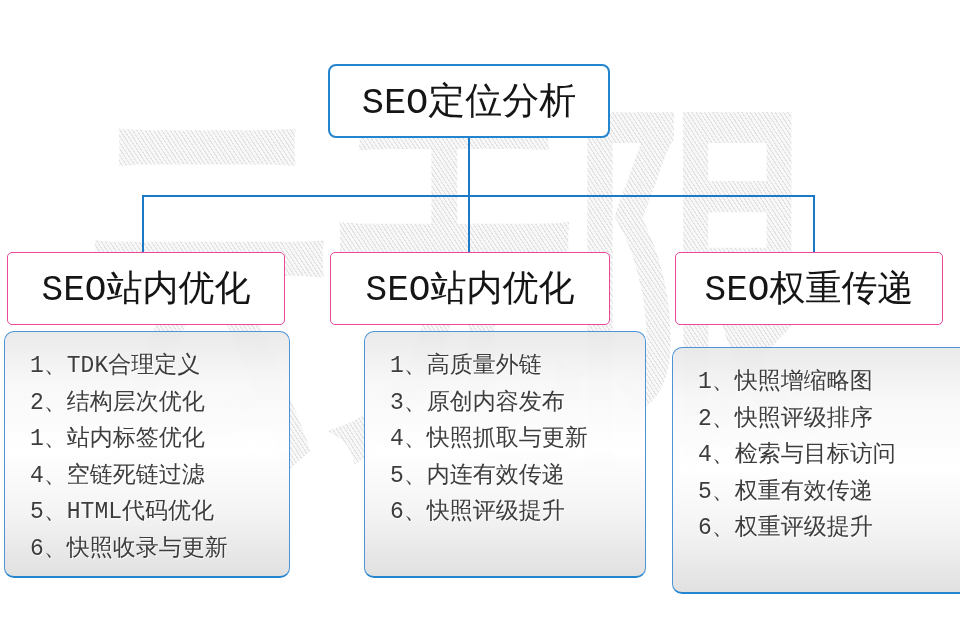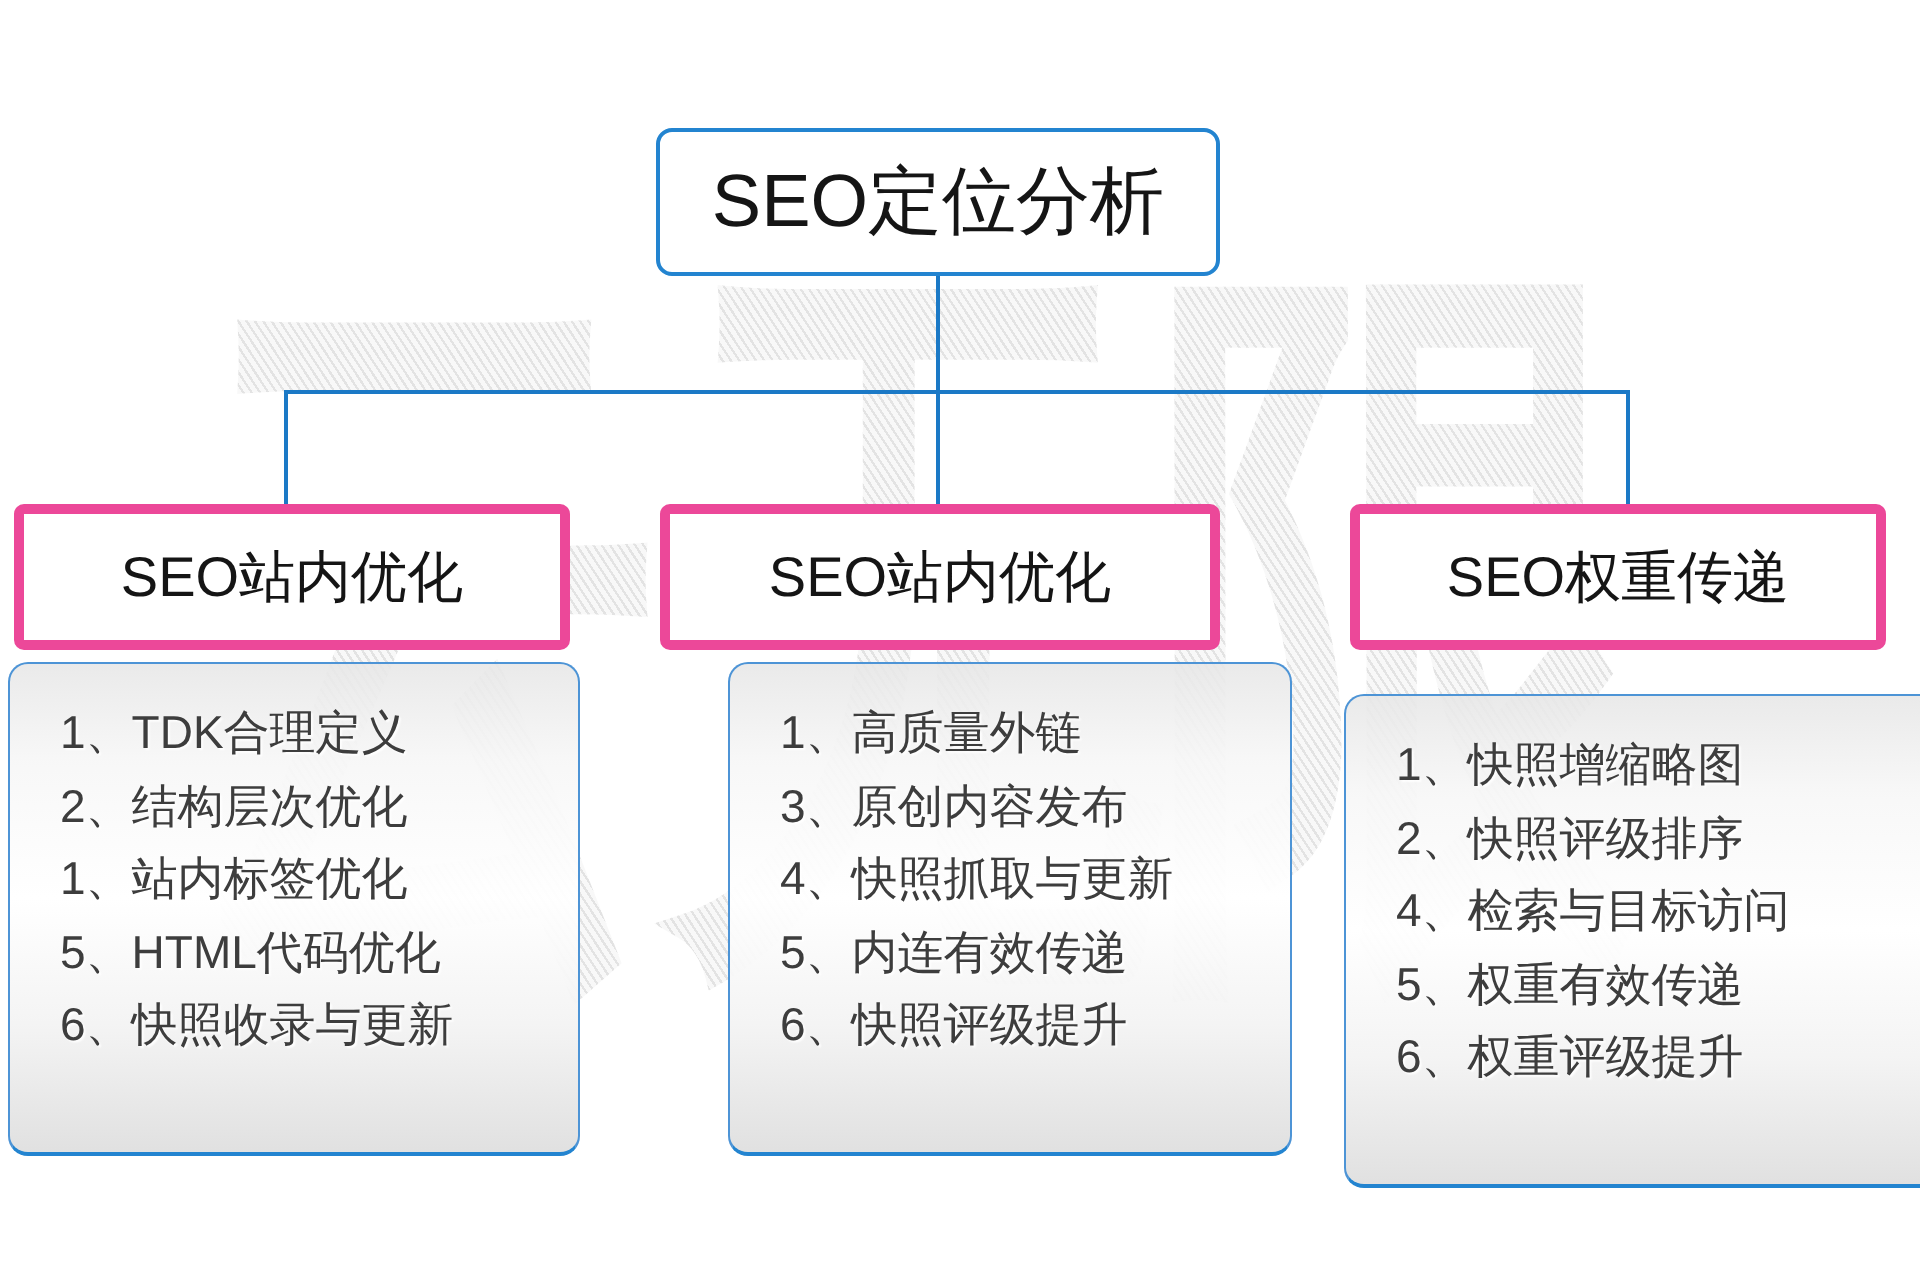--- a/index.html
+++ b/index.html
@@ -6,20 +6,21 @@
   html, body { background: #ffffff; }
   body {
     font-family: "Liberation Sans", "DejaVu Sans", sans-serif;
     width: 960px; height: 641px;
   }
   .canvas {
     position: relative;
     width: 960px; height: 641px;
     background: #ffffff;
     overflow: hidden;
+    font-family: Liberation Mono, monospace;
   }
 
   
   .watermark {
     position: absolute;
     left: 86px; top: 112px;
     z-index: 0;
     font-size: 382px;
     line-height: 400px;
     font-weight: 700;
@@ -63,23 +64,23 @@
     color: #151515;
     text-align: center;
   }
   .node.root {
     left: 328px; top: 64px; width: 282px; height: 74px;
     border: 2px solid #2384d0;
     border-radius: 8px;
     font-size: 37px;
   }
   .node.branch {
-    border: 5px solid #ec4899;
+    border: 1px solid #ec4899;
     border-radius: 5px;
-    font-size: 28px;
+    font-size: 36px;
   }
   .branch-onsite  { left: 7px;   top: 252px; width: 278px; height: 73px; }
   .branch-offsite { left: 330px; top: 252px; width: 280px; height: 73px; }
   .branch-weight  { left: 675px; top: 252px; width: 268px; height: 73px; }
 
   
   .panel {
     position: absolute;
     z-index: 2;
     border: 1px solid #4d94d6;
@@ -125,20 +126,21 @@
   </div>
 
   <div class="node branch branch-onsite">
     <span>SEO站内优化</span>
   </div>
   <div class="panel panel-onsite">
     <ul>
       <li>1、TDK合理定义</li>
       <li>2、结构层次优化</li>
       <li>1、站内标签优化</li>
+      <li>4、空链死链过滤</li>
       <li>5、HTML代码优化</li>
       <li>6、快照收录与更新</li>
     </ul>
   </div>
 
   <div class="node branch branch-offsite">
     <span>SEO站内优化</span>
   </div>
   <div class="panel panel-offsite">
     <ul>

